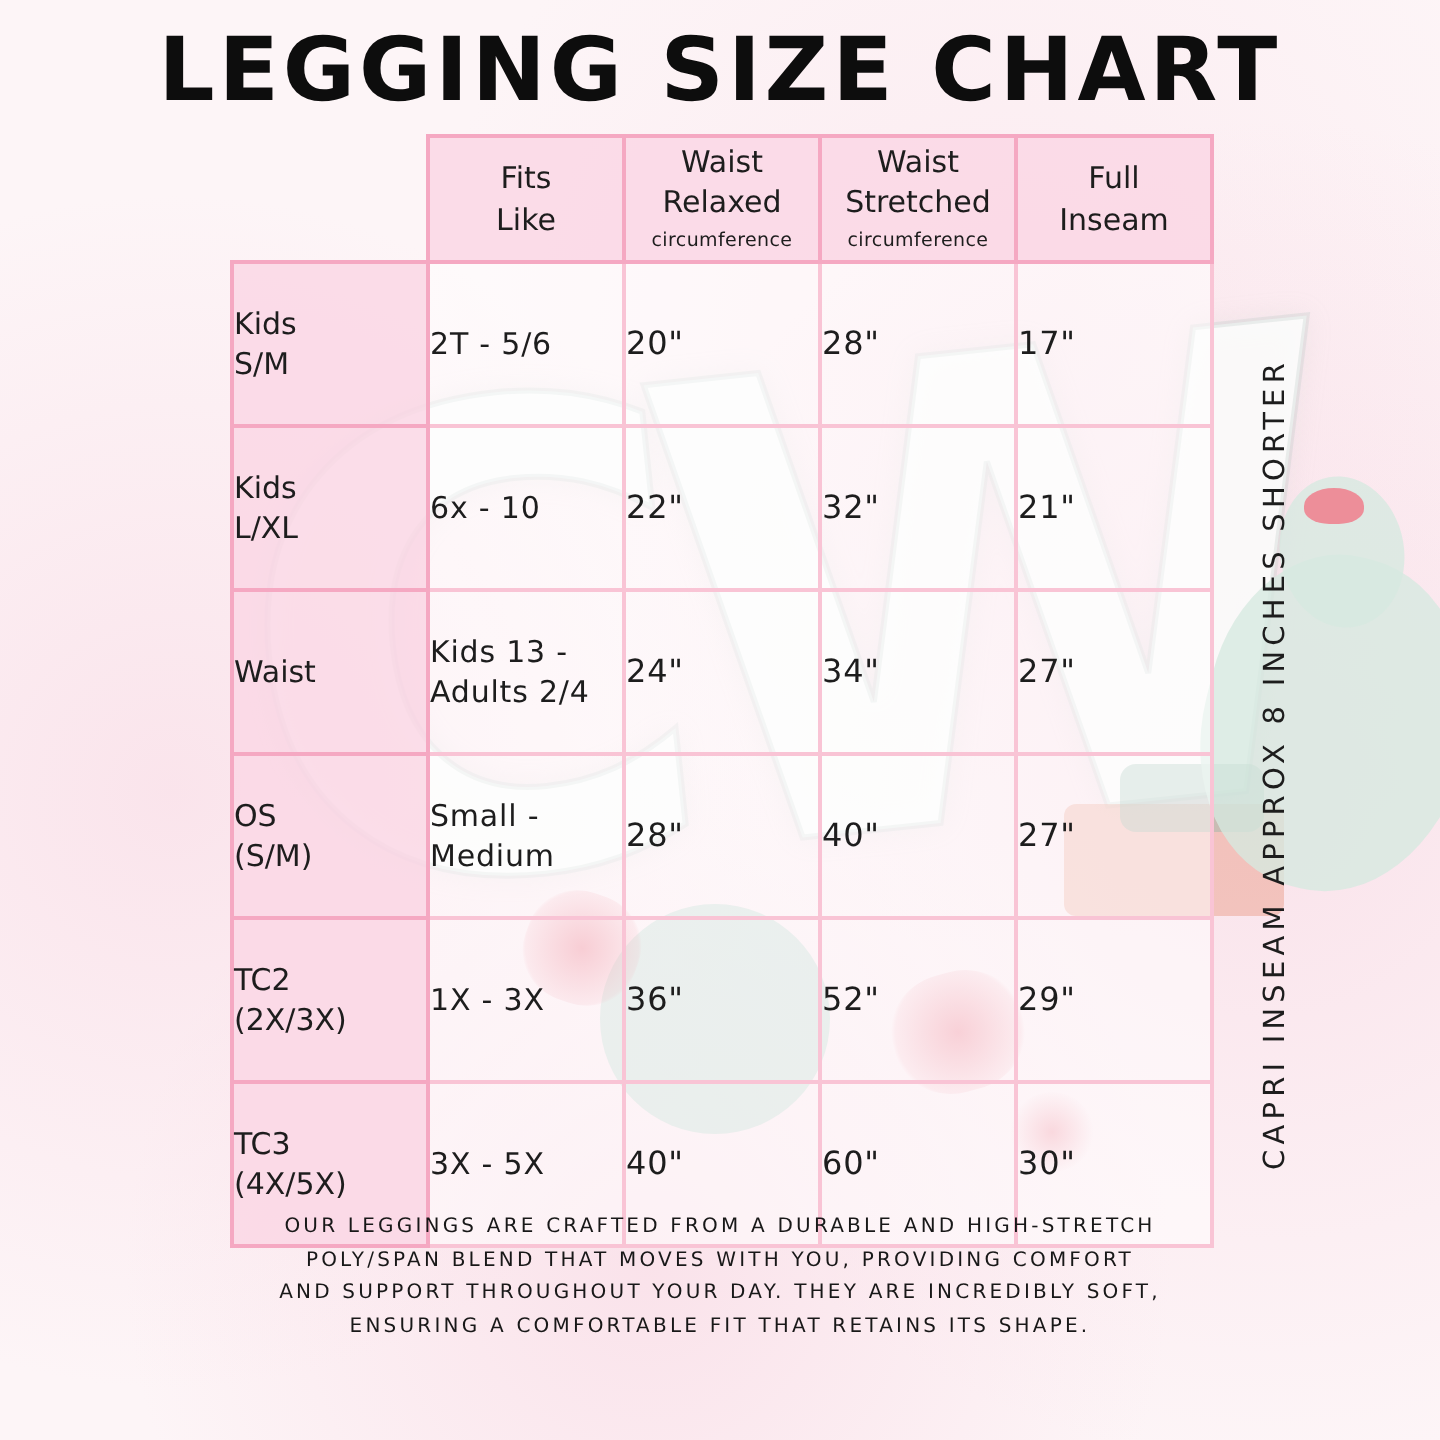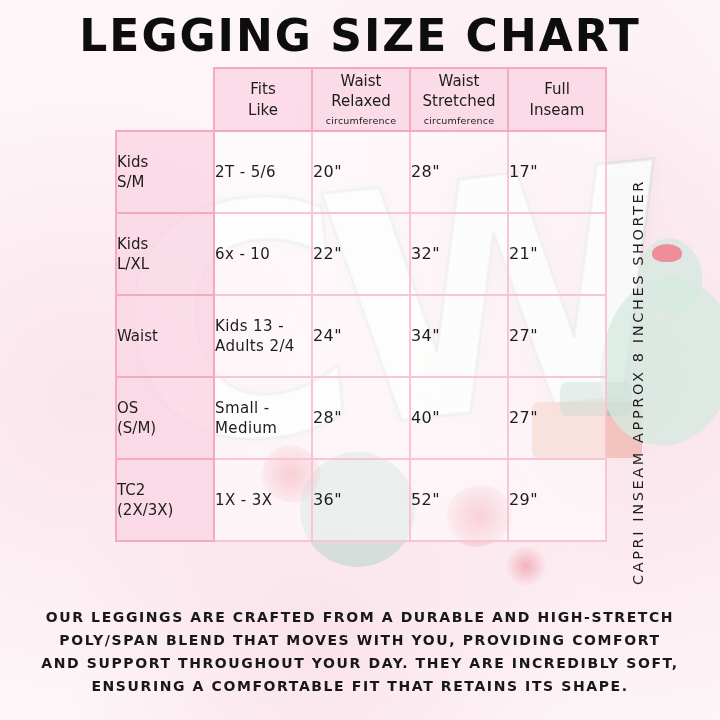--- a/index.html
+++ b/index.html
@@ -76,21 +76,21 @@
 
   .side-note {
     position:absolute; left:638px; top:382px;
     transform:translate(-50%,-50%) rotate(-90deg);
     white-space:nowrap; font-size:14.5px; letter-spacing:2.6px; color:#1d1d1d;
   }
 
   .footer-text {
     position:absolute; top:606px; left:0; width:720px;
     text-align:center; white-space:pre-line;
-    font-size:14px; font-weight:bold; letter-spacing:1.6px; line-height:1.65;
+    font-size:10px; font-weight:normal; letter-spacing:1.6px; line-height:1.65;
     color:#181818;
   }
 </style>
 </head>
 <body>
 
 <div class="canvas">
 
   <div class="wm">
     <div class="wm-cw">CW</div>
@@ -163,20 +163,28 @@
 
       <tr class="datarow">
         <td class="rowlabel">TC2
 (2X/3X)</td>
         <td class="cell">1X - 3X</td>
         <td class="cell num">36"</td>
         <td class="cell num">52"</td>
         <td class="cell num">29"</td>
       </tr>
 
+      <tr class="datarow">
+        <td class="rowlabel">TC3
+(4X/5X)</td>
+        <td class="cell">3X - 5X</td>
+        <td class="cell num">40"</td>
+        <td class="cell num">60"</td>
+        <td class="cell num">30"</td>
+      </tr>
     </tbody>
       </table>
 
     <div class="side-note">CAPRI INSEAM APPROX 8 INCHES SHORTER</div>
 
     <div class="footer-text">OUR LEGGINGS ARE CRAFTED FROM A DURABLE AND HIGH-STRETCH
 POLY/SPAN BLEND THAT MOVES WITH YOU, PROVIDING COMFORT
 AND SUPPORT THROUGHOUT YOUR DAY. THEY ARE INCREDIBLY SOFT,
 ENSURING A COMFORTABLE FIT THAT RETAINS ITS SHAPE.</div>
 

